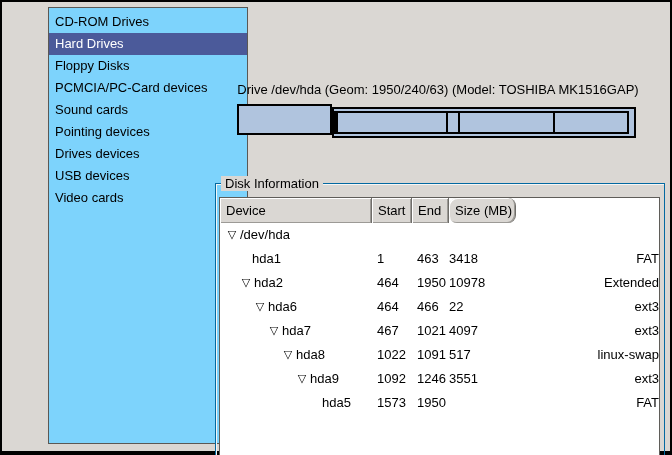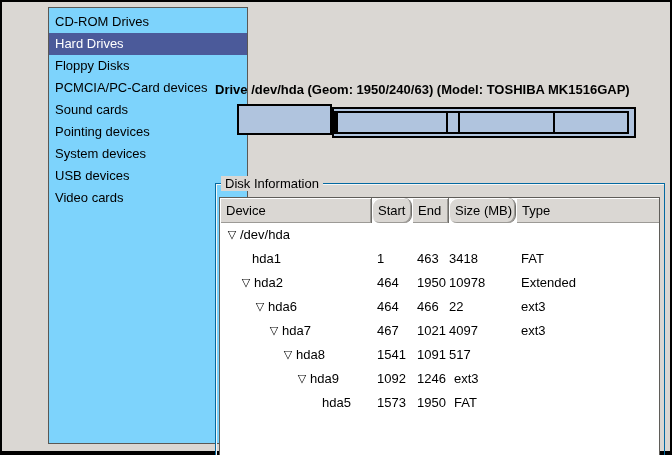--- a/index.html
+++ b/index.html
@@ -34,23 +34,22 @@
     cursor: default;
   }
   .sidebar-item.selected {
     background: var(--accent, #4b5a9a);
     color: #fff;
   }
 
   
   .drive-label {
     position: absolute; left: 213px; top: 80px;
-    width: 446px; 
+    width: 446px; text-align: center;
     white-space: nowrap;
-    font-weight: bold;
   }
   .partition-bar {
     position: absolute; left: 235px; top: 102px;
     width: 399px; height: 38px;
   }
   .p-primary {
     position: absolute; left: 0; top: 0;
     height: 31px;
     background: var(--partition-fill, #b0c4de);
     border: 2px solid #000;
@@ -99,31 +98,31 @@
     background: var(--bg, #dad7d3);
     line-height: 25px;
     padding-left: 6px;
     border-right: 1px solid #6f6d69;
     box-shadow: inset 1px 1px 0 #ffffff, inset -1px -1px 0 #9c9a96;
     white-space: nowrap;
     overflow: hidden;
     cursor: default;
   }
   .th:nth-child(1) { width: 152px; }
-  .th:nth-child(2) { width: 40px; border-radius: 8px; }
+  .th:nth-child(2) { width: 40px; }
   .th:nth-child(3) { width: 37px; }
   .th:nth-child(4) { width: 67px; border-radius: 8px; }
   .th:nth-child(5) { flex: 1; border-right: none; box-shadow: inset 1px 1px 0 #ffffff, inset 0 -1px 0 #9c9a96; }
 
   .tr { display: flex; height: 24px; line-height: 24px; }
   .td-device { width: 152px; display: flex; align-items: center; overflow: hidden; white-space: nowrap; }
   .td-start  { width: 40px; padding-left: 5px; }
   .td-end    { width: 37px; padding-left: 5px; }
   .td-size   { width: 67px; text-align: left; padding-right: 4px; }
-  .td-type   { flex: 1; padding-left: 5px; white-space: nowrap; }
+  .td-type   { flex: 1; padding-left: 5px; white-space: nowrap; text-align: right; }
 
   .indent { height: 1px; flex-shrink: 0; }
   .expander {
     width: 16px; flex-shrink: 0;
     text-align: center;
     font-family: "DejaVu Sans", sans-serif;
     font-size: 11px;
     line-height: 24px;
     cursor: default;
   }
@@ -134,21 +133,21 @@
 
 <div class="window">
 
   <div class="sidebar">
       <div class="sidebar-item">CD-ROM Drives</div>
       <div class="sidebar-item selected">Hard Drives</div>
       <div class="sidebar-item">Floppy Disks</div>
       <div class="sidebar-item">PCMCIA/PC-Card devices</div>
       <div class="sidebar-item">Sound cards</div>
       <div class="sidebar-item">Pointing devices</div>
-      <div class="sidebar-item">System devices</div>
+      <div class="sidebar-item">Drives devices</div>
       <div class="sidebar-item">USB devices</div>
       <div class="sidebar-item">Video cards</div>
     </div>
 
   <div class="drive-label">Drive /dev/hda (Geom: 1950/240/63) (Model: TOSHIBA MK1516GAP)</div>
 
   <div class="partition-bar">
     <div class="p-primary" style="width: 23.7%;"></div>
     <div class="p-extended" style="left: 23.7%;">
       <div class="p-extended-inner">
@@ -162,21 +161,20 @@
   </div>
 
   <div class="groupbox">
     <div class="groupbox-label">Disk Information</div>
     <div class="table">
       <div class="thead">
           <div class="th">Device</div>
           <div class="th">Start</div>
           <div class="th">End</div>
           <div class="th">Size (MB)</div>
-          <div class="th">Type</div>
         </div>
       <div class="tbody">
           <div class="tr">
             <div class="td-device">
               <span class="indent" style="width: 4px;"></span>
               <span class="expander">▽</span>
               <span>/dev/hda</span>
             </div>
             <div class="td-start"></div>
             <div class="td-end"></div>
@@ -226,32 +224,34 @@
             <div class="td-end">1021</div>
             <div class="td-size">4097</div>
             <div class="td-type">ext3</div>
           </div>
           <div class="tr">
             <div class="td-device">
               <span class="indent" style="width: 60px;"></span>
               <span class="expander">▽</span>
               <span>hda8</span>
             </div>
-            <div class="td-start">1541</div>
+            <div class="td-start">1022</div>
             <div class="td-end">1091</div>
             <div class="td-size">517</div>
+            <div class="td-type">linux-swap</div>
           </div>
           <div class="tr">
             <div class="td-device">
               <span class="indent" style="width: 74px;"></span>
               <span class="expander">▽</span>
               <span>hda9</span>
             </div>
             <div class="td-start">1092</div>
             <div class="td-end">1246</div>
+            <div class="td-size">3551</div>
             <div class="td-type">ext3</div>
           </div>
           <div class="tr">
             <div class="td-device">
               <span class="indent" style="width: 88px;"></span>
               <span class="expander-spacer"></span>
               <span>hda5</span>
             </div>
             <div class="td-start">1573</div>
             <div class="td-end">1950</div>

